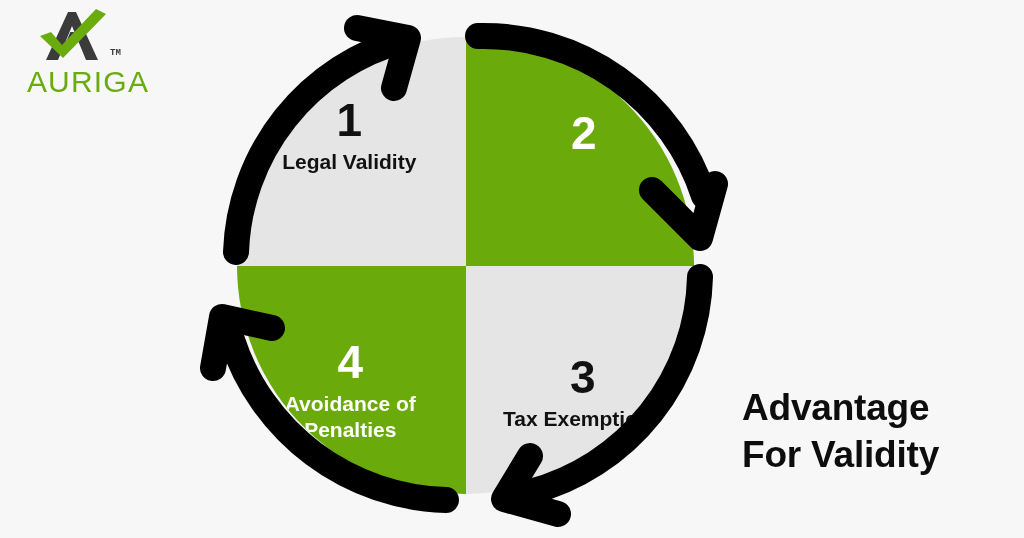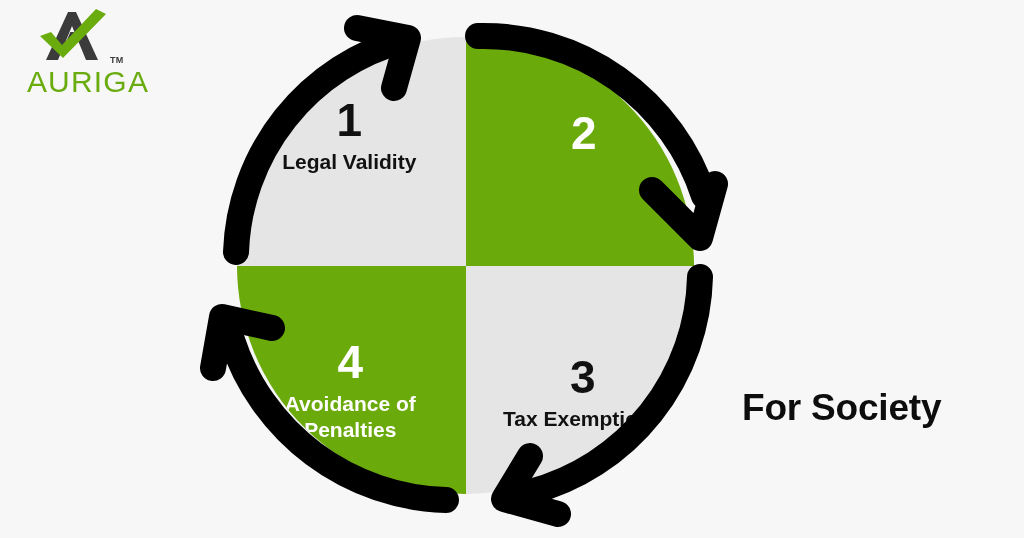--- a/index.html
+++ b/index.html
@@ -26,25 +26,26 @@
   #logo-mark {
     position: absolute;
     left: 14px;
     top: 0;
     width: 100px;
     height: 58px;
   }
   #logo-tm {
     position: absolute;
     left: 92px;
-    top: 47px;
+    top: 40px;
     font-size: 9px;
     font-weight: bold;
     color: #3b3b3b;
     letter-spacing: .2px;
+    font-family: Liberation Mono, monospace;
   }
   #logo-wordmark {
     position: absolute;
     left: 0px;
     top: 57px;
     width: 140px;
     text-align: center;
     font-size: 30px;
     font-weight: normal;
     letter-spacing: 1.2px;
@@ -192,14 +193,15 @@
       <polyline points="652,190 700,238 715,184"></polyline>
 
       <polyline points="530,456 504,499 558,514"></polyline>
 
       <polyline points="272,328 222,317 213,368"></polyline>
     </g>
   </svg>
 </div>
 
 <div id="headline">
-  <span class="hl-line">For Society</span>
+  <span class="hl-line">Advantage</span>
+  <span class="hl-line">For Validity</span>
 </div>
 
 </body></html>

